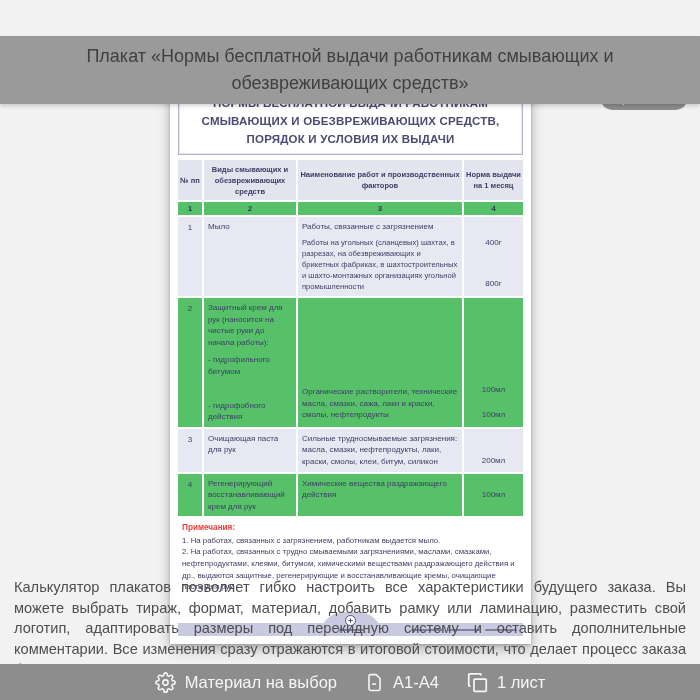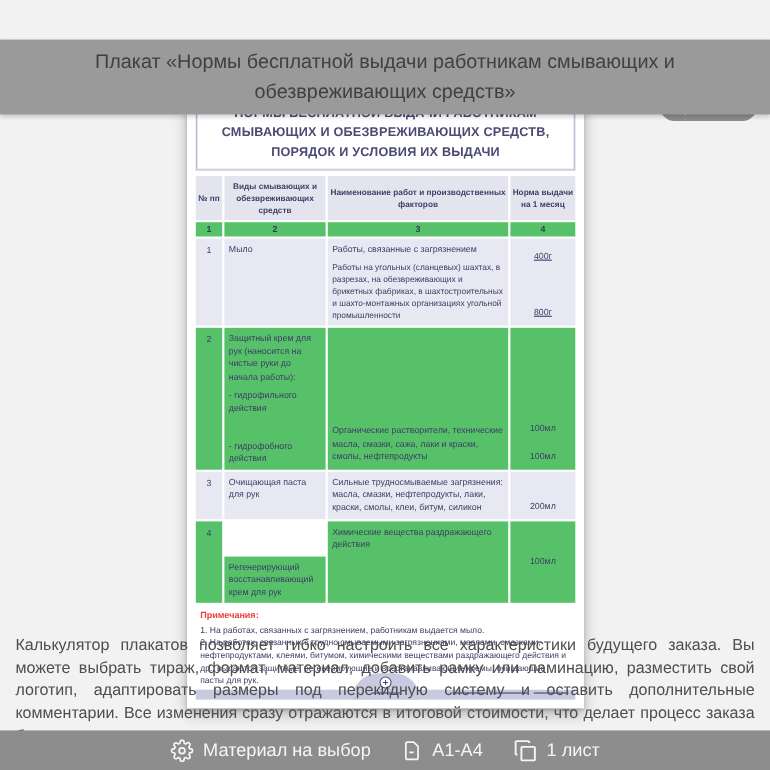--- a/index.html
+++ b/index.html
@@ -48,31 +48,31 @@
     padding:2px 0; color:#2e3d55;
   }
   .cell { padding:4px; line-height:1.45; }
   .light { background:#e8e8f2; }
   .green { background:#57c169; }
   .numc  { text-align:center; padding-top:5px; }
   .bold8 { font-size:8px; }
   .sub   { font-size:7.6px; margin-top:4px; }
   .workcol { display:flex; flex-direction:column; }
   .normc { display:flex; flex-direction:column; align-items:center; text-align:center; }
-  .r1norm { justify-content:space-between; padding-top:10px; padding-bottom:6px; min-height:70px;text-decoration:underline; }
+  .r1norm { justify-content:space-between; padding-top:20px; padding-bottom:6px; min-height:70px; }
   .r2kind { min-height:112px; }
   .r2item1 { margin-top:6px; }
   .r2item2 { margin-top:22px; }
   .r2work { justify-content:flex-end; padding-bottom:6px; }
   .r2work .p2 { margin-top:7px; }
   .r2norm { justify-content:flex-end; padding-bottom:6px; }
   .r2norm .n1 { margin-bottom:14px; }
   .r3work { min-height:42px; }
   .r3norm { justify-content:flex-end; padding-bottom:5px; }
-  .r4kind { min-height:40px;margin-top:32px; }
+  .r4kind { min-height:40px; }
   .r4norm { justify-content:center; }
   .notes { margin-top:4px; padding:2px 4px; font-size:7.8px; line-height:1.5; }
   .notes-title { color:#e8403a; font-weight:bold; font-size:8.2px; }
   .poster-footer {
     margin-top:auto; position:relative; height:13px; background:#c9c9e0;
   }
   .bump {
     position:absolute; left:50%; transform:translateX(-50%); bottom:0;
     width:62px; height:24px; background:#c9c9e0; border-radius:34px 34px 0 0;
     display:flex; flex-direction:column; align-items:center; padding-top:2px;
@@ -130,21 +130,21 @@
       <div class="sub">Работы на угольных (сланцевых) шахтах, в разрезах, на обезвреживающих и брикетных фабриках, в шахтостроительных и шахто-монтажных организациях угольной промышленности</div>
     </div>
     <div class="cell light normc r1norm">
       <span>400г</span>
       <span>800г</span>
     </div>
 
     <div class="cell green numc">2</div>
     <div class="cell green r2kind">
       <div>Защитный крем для рук (наносится на чистые руки до начала работы):</div>
-      <div class="r2item1">- гидрофильного действия</div>
+      <div class="r2item1">- гидрофильного битумом</div>
       <div class="r2item2">- гидрофобного действия</div>
     </div>
     <div class="cell green workcol r2work">
       <div>Органические растворители, технические масла, смазки, сажа, лаки и краски, смолы, нефтепродукты</div>
     </div>
     <div class="cell green normc r2norm">
       <span class="n1">100мл</span>
       <span>100мл</span>
     </div>
 

